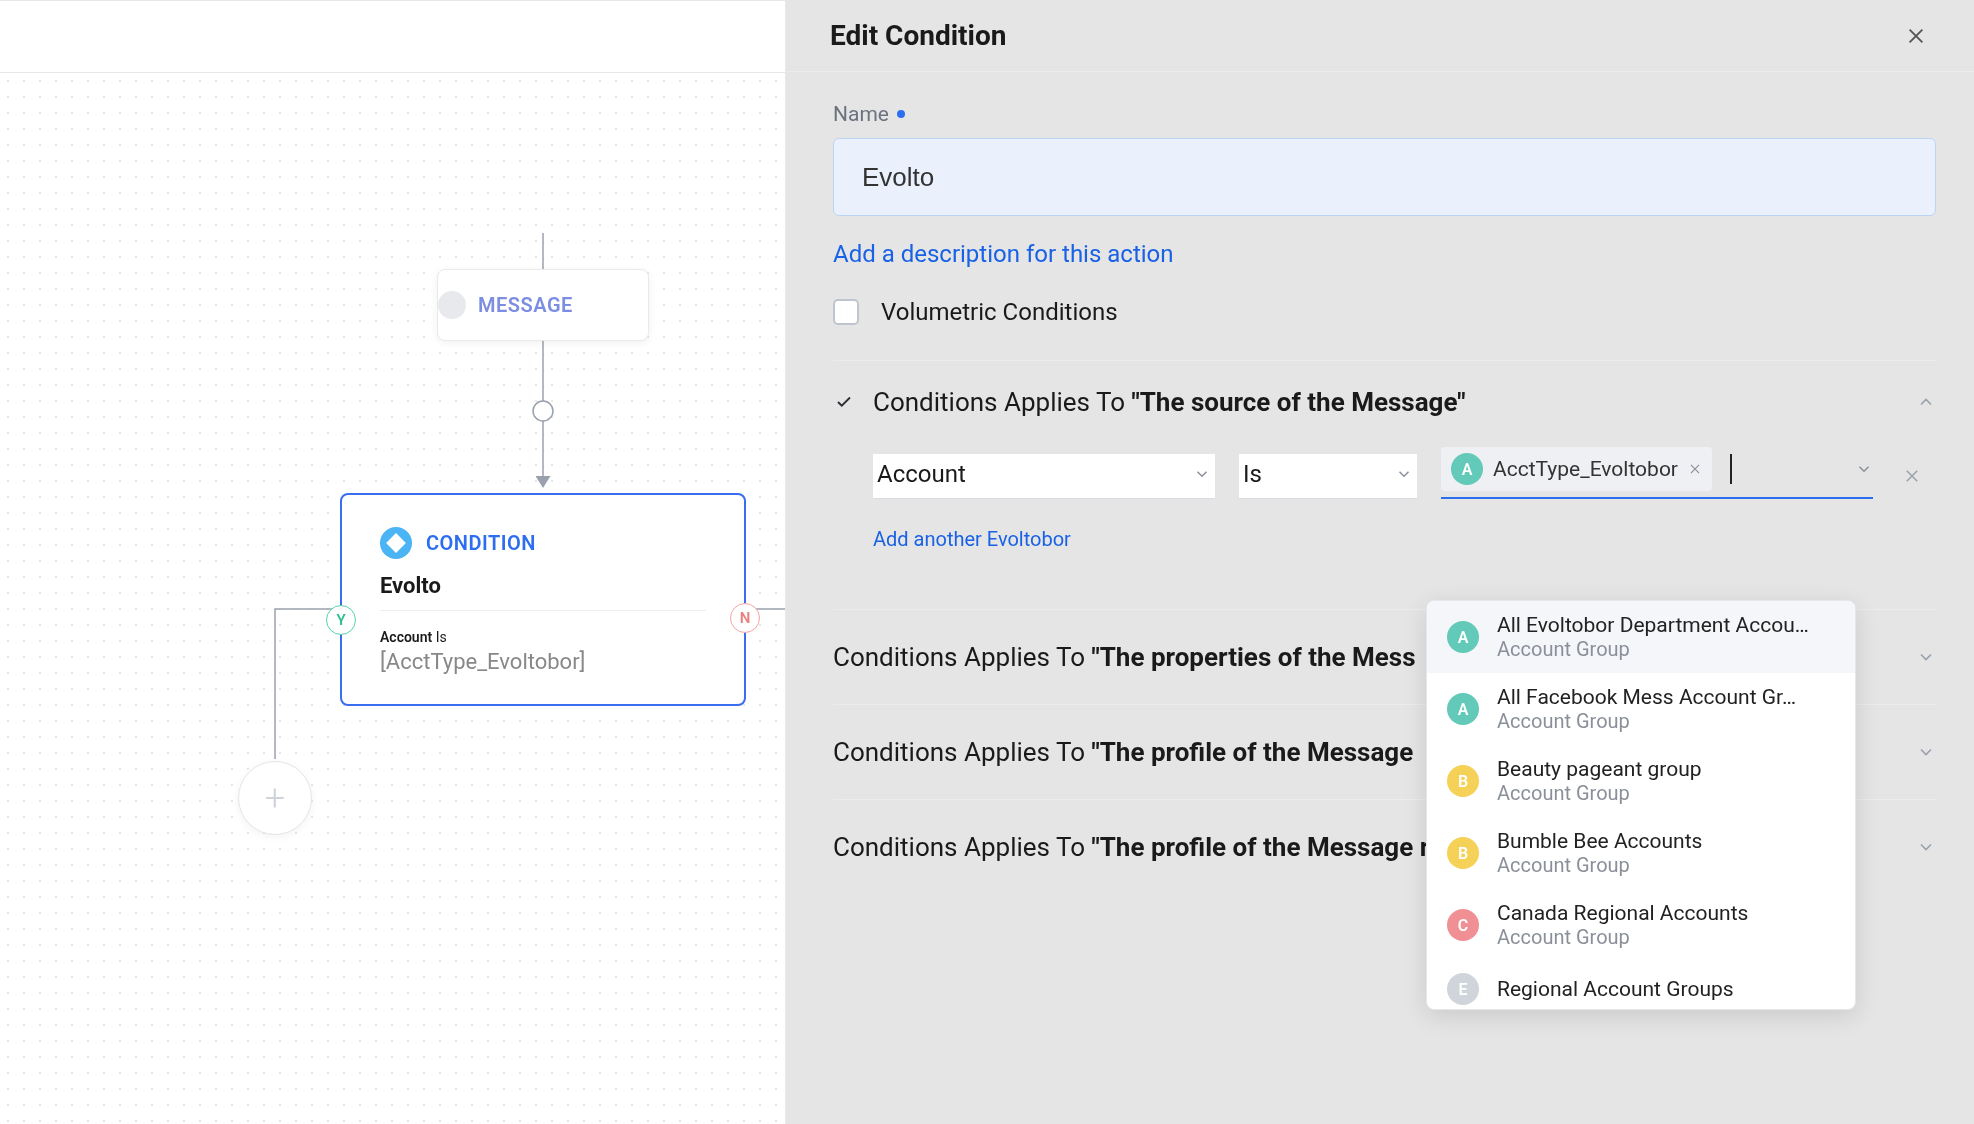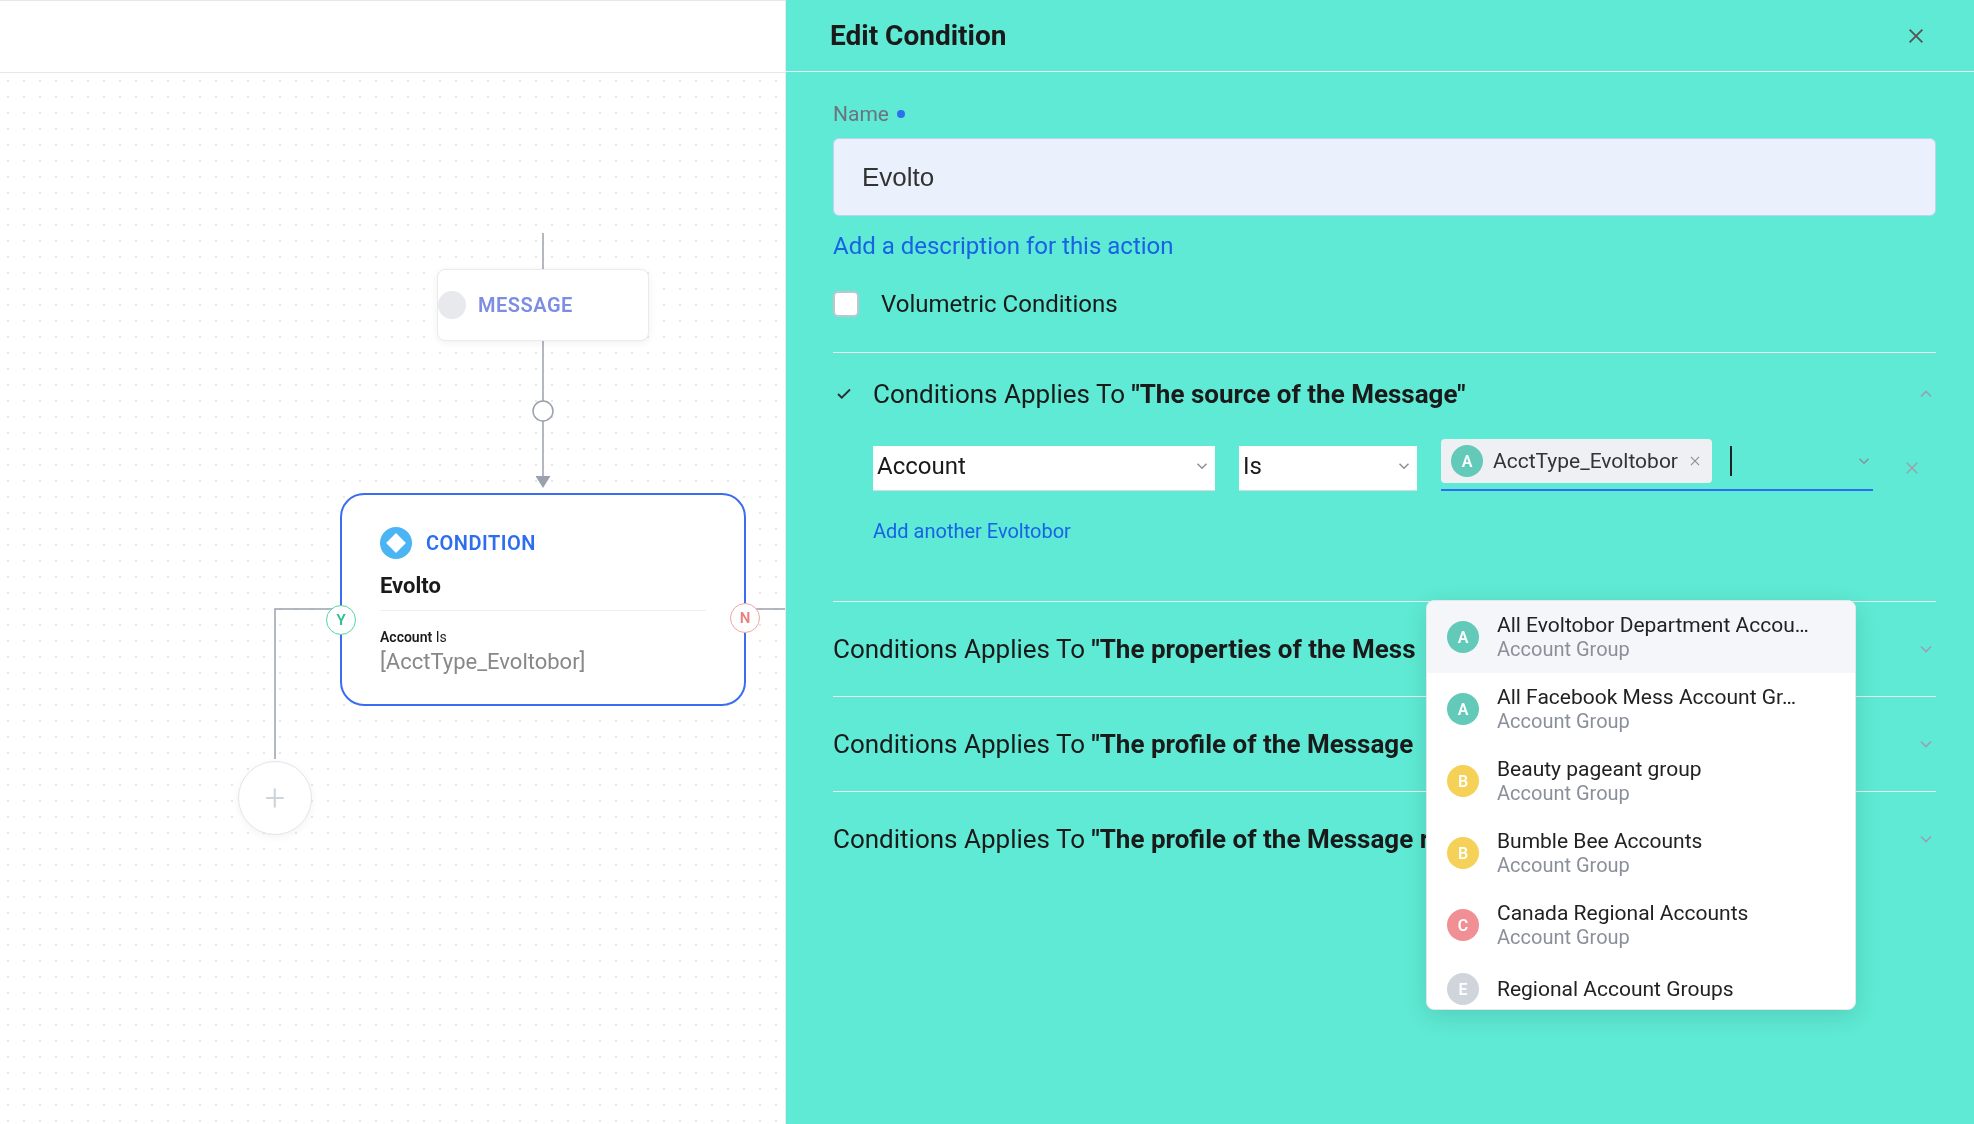--- a/index.html
+++ b/index.html
@@ -50,21 +50,21 @@
     display: flex; align-items: center; justify-content: center;
     color: #fff;
   }
   .msg-label { color: #7c8de2; font-weight: 600; font-size: 20px; letter-spacing: 0.5px; }
 
   .node-cond {
     position: absolute;
     left: 340px; top: 492px;
     width: 406px;
     background: #fff;
-    border: 2px solid #3b6df0; border-radius: 24px;
+    border: 2px solid #3b6df0; border-radius: 8px;
     padding: 32px 38px 30px;
   }
   .cond-hdr { display: flex; align-items: center; gap: 14px; margin-bottom: 14px; }
   .cond-icon {
     width: 32px; height: 32px; border-radius: 50%;
     background: #4bb4f5;
     display: flex; align-items: center; justify-content: center;
   }
   .cond-icon::after {
     content: ""; display: block; width: 14px; height: 14px;
@@ -93,39 +93,39 @@
     background: #fff; border: 1px solid #e3e5e9;
     box-shadow: 0 2px 8px rgba(0,0,0,0.05);
     display: flex; align-items: center; justify-content: center;
     color: #cfd4db; font-size: 36px; font-weight: 300;
   }
 
   
   .panel {
     flex: 1;
     border-left: 1px solid #e7e9ed;
-    background: #5eead4;
+    background: #e5e5e5;
     display: flex; flex-direction: column;
     position: relative;
   }
   .panel-hdr {
     height: 72px;
     border-bottom: 1px solid #ebecef;
     display: flex; align-items: center; justify-content: space-between;
     padding: 0 44px;
   }
   .panel-title { font-size: 28px; font-weight: 700; }
   .close-x {
     width: 28px; height: 28px; cursor: pointer;
     display: flex; align-items: center; justify-content: center;
     color: #555;
   }
   .panel-body { padding: 30px 38px 0 47px; position: relative; }
 
-  .fieldset { margin-bottom: 16px; }
+  .fieldset { margin-bottom: 24px; }
   .label-row { display: flex; align-items: center; gap: 8px; margin-bottom: 12px; }
   .field-label { font-size: 21px; color: #6c7380; }
   .dot-req { width: 8px; height: 8px; border-radius: 50%; background: #2d6ef0; }
 
   .name-input {
     width: 100%; height: 78px;
     border: 1px solid #bcd3f5;
     background: #eaf1fc;
     border-radius: 6px;
     padding: 0 28px;

